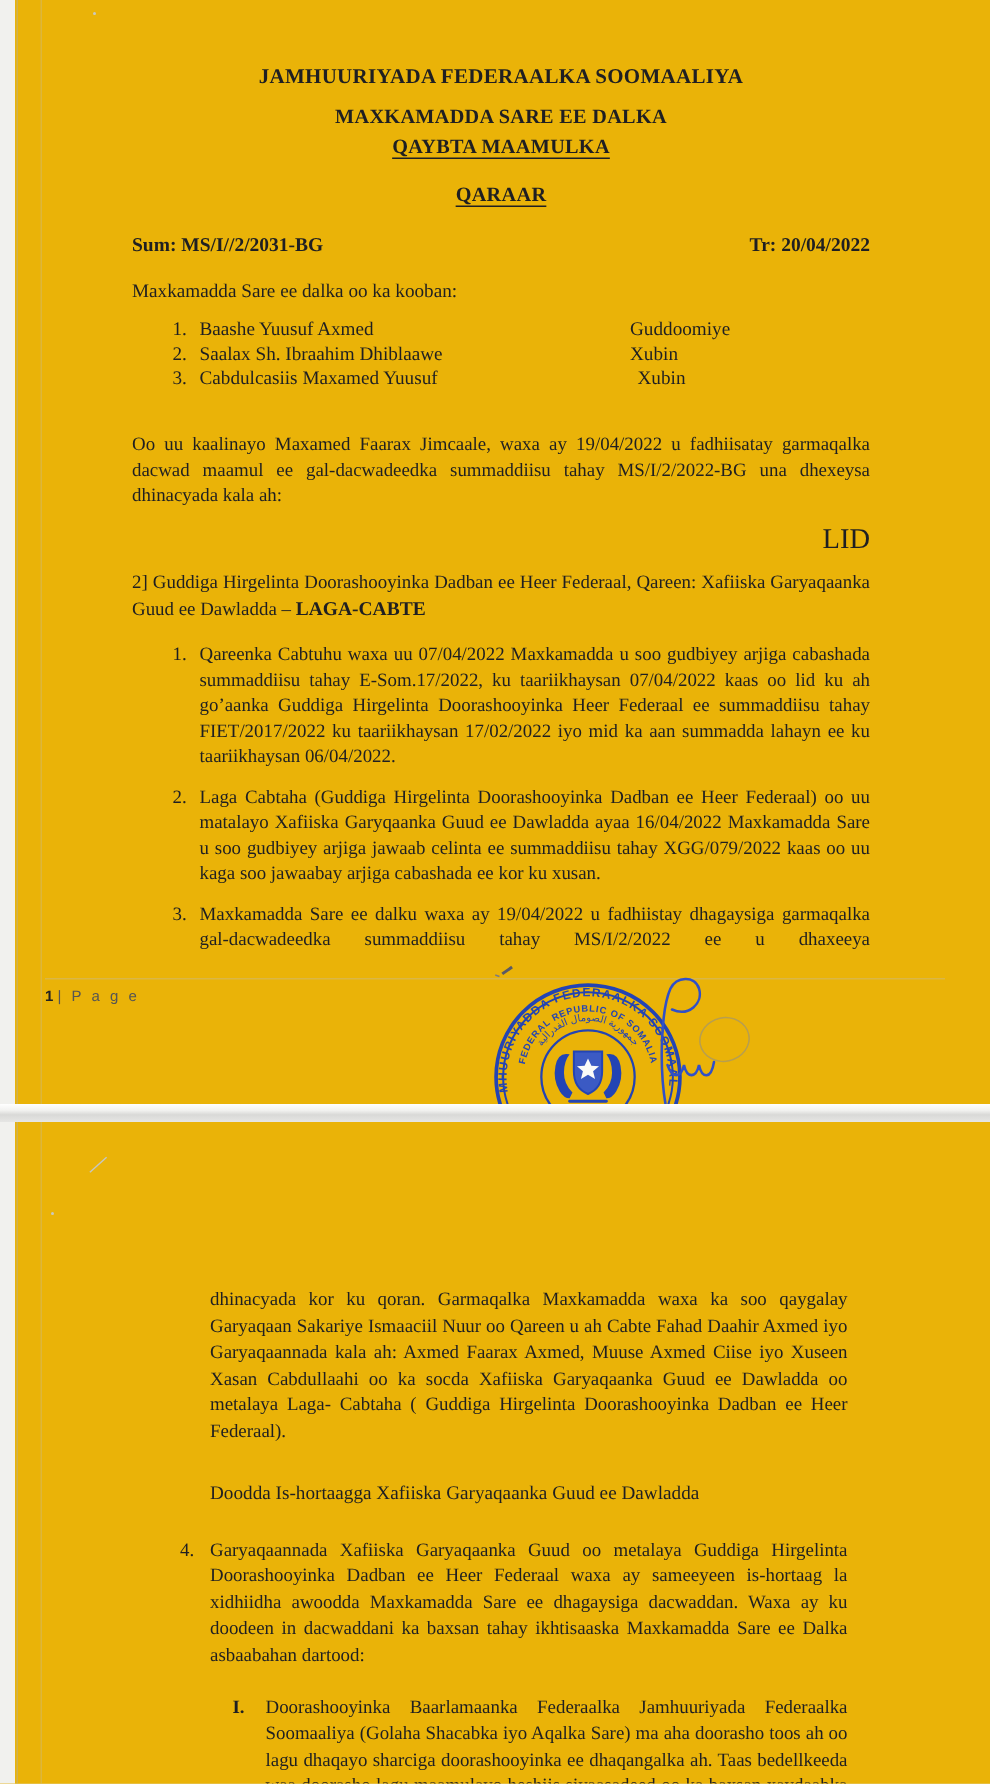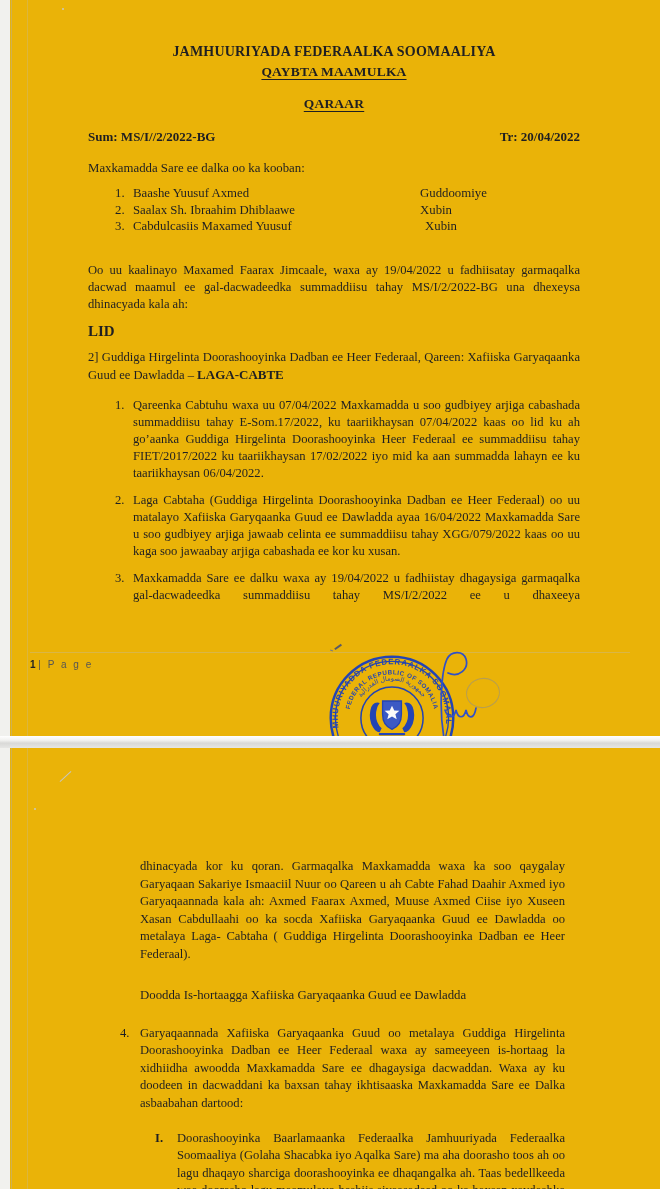--- a/index.html
+++ b/index.html
@@ -41,21 +41,21 @@
   .kooban { margin-top:16px; font-size:12.8px; }
   .members { margin-top:9px; }
   .member { display:flex; font-size:12.8px; line-height:16.5px; }
   .member .num { width:18px; margin-left:27px; }
   .member .name { flex:1; }
   .member .role { width:160px; margin-left:0; }
   .member:nth-child(3) .role { padding-left:5px; }
   .para { font-size:12.6px; line-height:17px; text-align:justify; }
   .intro { margin-top:27px; }
   .party { margin-top:12px; font-size:12.6px; line-height:17px; }
-  .lid { text-align:left; font-weight:bold; font-size:15px; margin-top:10px; }
+  .lid { text-align:right; font-weight:normal; font-size:19px; margin-top:10px; }
   .party2 { margin-top:9px; text-align:justify; }
   b.inline { font-size:13px; }
   .olist { margin-top:13px; }
   .oitem { display:flex; margin-top:10px; }
   .oitem .num { width:18px; margin-left:27px; font-size:12.6px; line-height:17px; flex:none; }
   .oitem .txt { flex:1; }
   .just-all { text-align:justify; text-align-last:justify; }
   .footer {
     position:absolute; left:30px; top:652px; width:600px;
     border-top:1px solid rgba(190,190,185,.35); padding-top:6px;
@@ -96,25 +96,26 @@
 <body>
 
 <div class="page" id="page1">
   <div class="edge-strip"></div>
   <div class="fold-a"></div>
   <div class="fold-b"></div>
   <div class="speck" style="left:62px; top:8px; width:2px; height:2px;"></div>
 
   <div class="p1-wrap">
     <div class="hdr hdr-1">JAMHUURIYADA FEDERAALKA SOOMAALIYA</div>
+    <div class="hdr hdr-2">MAXKAMADDA SARE EE DALKA</div>
     <div class="hdr hdr-3">QAYBTA MAAMULKA</div>
     <div class="hdr hdr-4">QARAAR</div>
 
     <div class="refrow">
-      <span>Sum: MS/I//2/2022-BG</span>
+      <span>Sum: MS/I//2/2031-BG</span>
       <span>Tr: 20/04/2022</span>
     </div>
 
     <div class="kooban">Maxkamadda Sare ee dalka oo ka kooban:</div>
 
     <div class="members">
       <div class="member">
         <span class="num">1.</span>
         <span class="name">Baashe Yuusuf Axmed</span>
         <span class="role">Guddoomiye</span>

